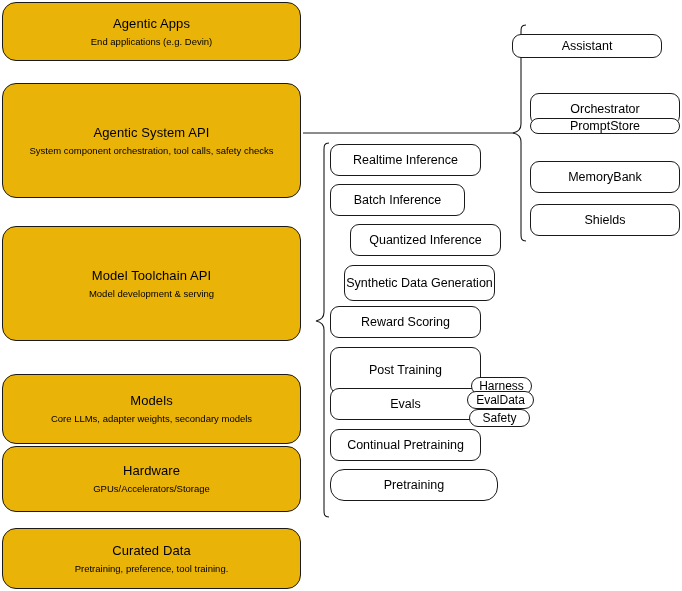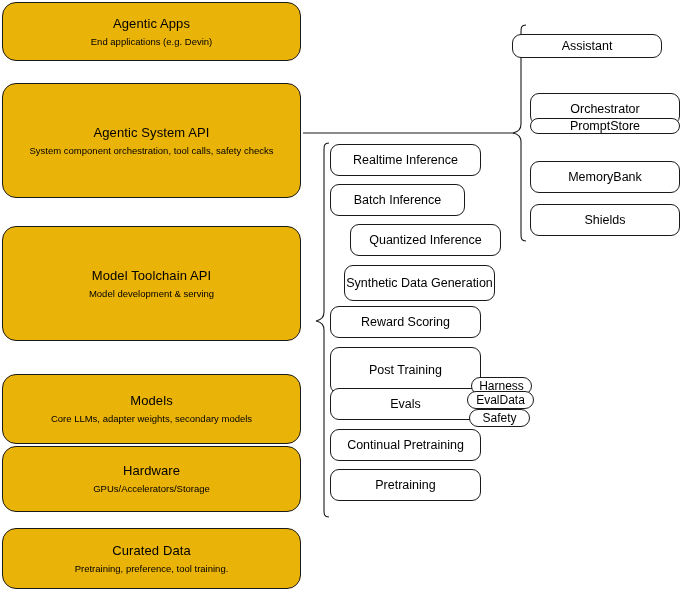--- a/index.html
+++ b/index.html
@@ -144,21 +144,21 @@
     </div>
     <div class="node-box" style="left: 330px; top: 347px; width: 151px; height: 47px;">
       <span>Post Training</span>
     </div>
     <div class="node-box" style="left: 330px; top: 388px; width: 151px; height: 32px;">
       <span>Evals</span>
     </div>
     <div class="node-box" style="left: 330px; top: 429px; width: 151px; height: 32px;">
       <span>Continual Pretraining</span>
     </div>
-    <div class="node-box" style="left: 330px; top: 469px; width: 151px; height: 32px;">
+    <div class="node-box" style="left: 330px; top: 469px; width: 168px; height: 32px; border-radius: 14px;">
       <span>Pretraining</span>
     </div>
   </div>
 
   <div>
     <div class="mini-pill" style="left: 471px; top: 377px; width: 61px; height: 18px;">
       <span>Harness</span>
     </div>
     <div class="mini-pill" style="left: 467px; top: 391px; width: 67px; height: 18px;">
       <span>EvalData</span>

